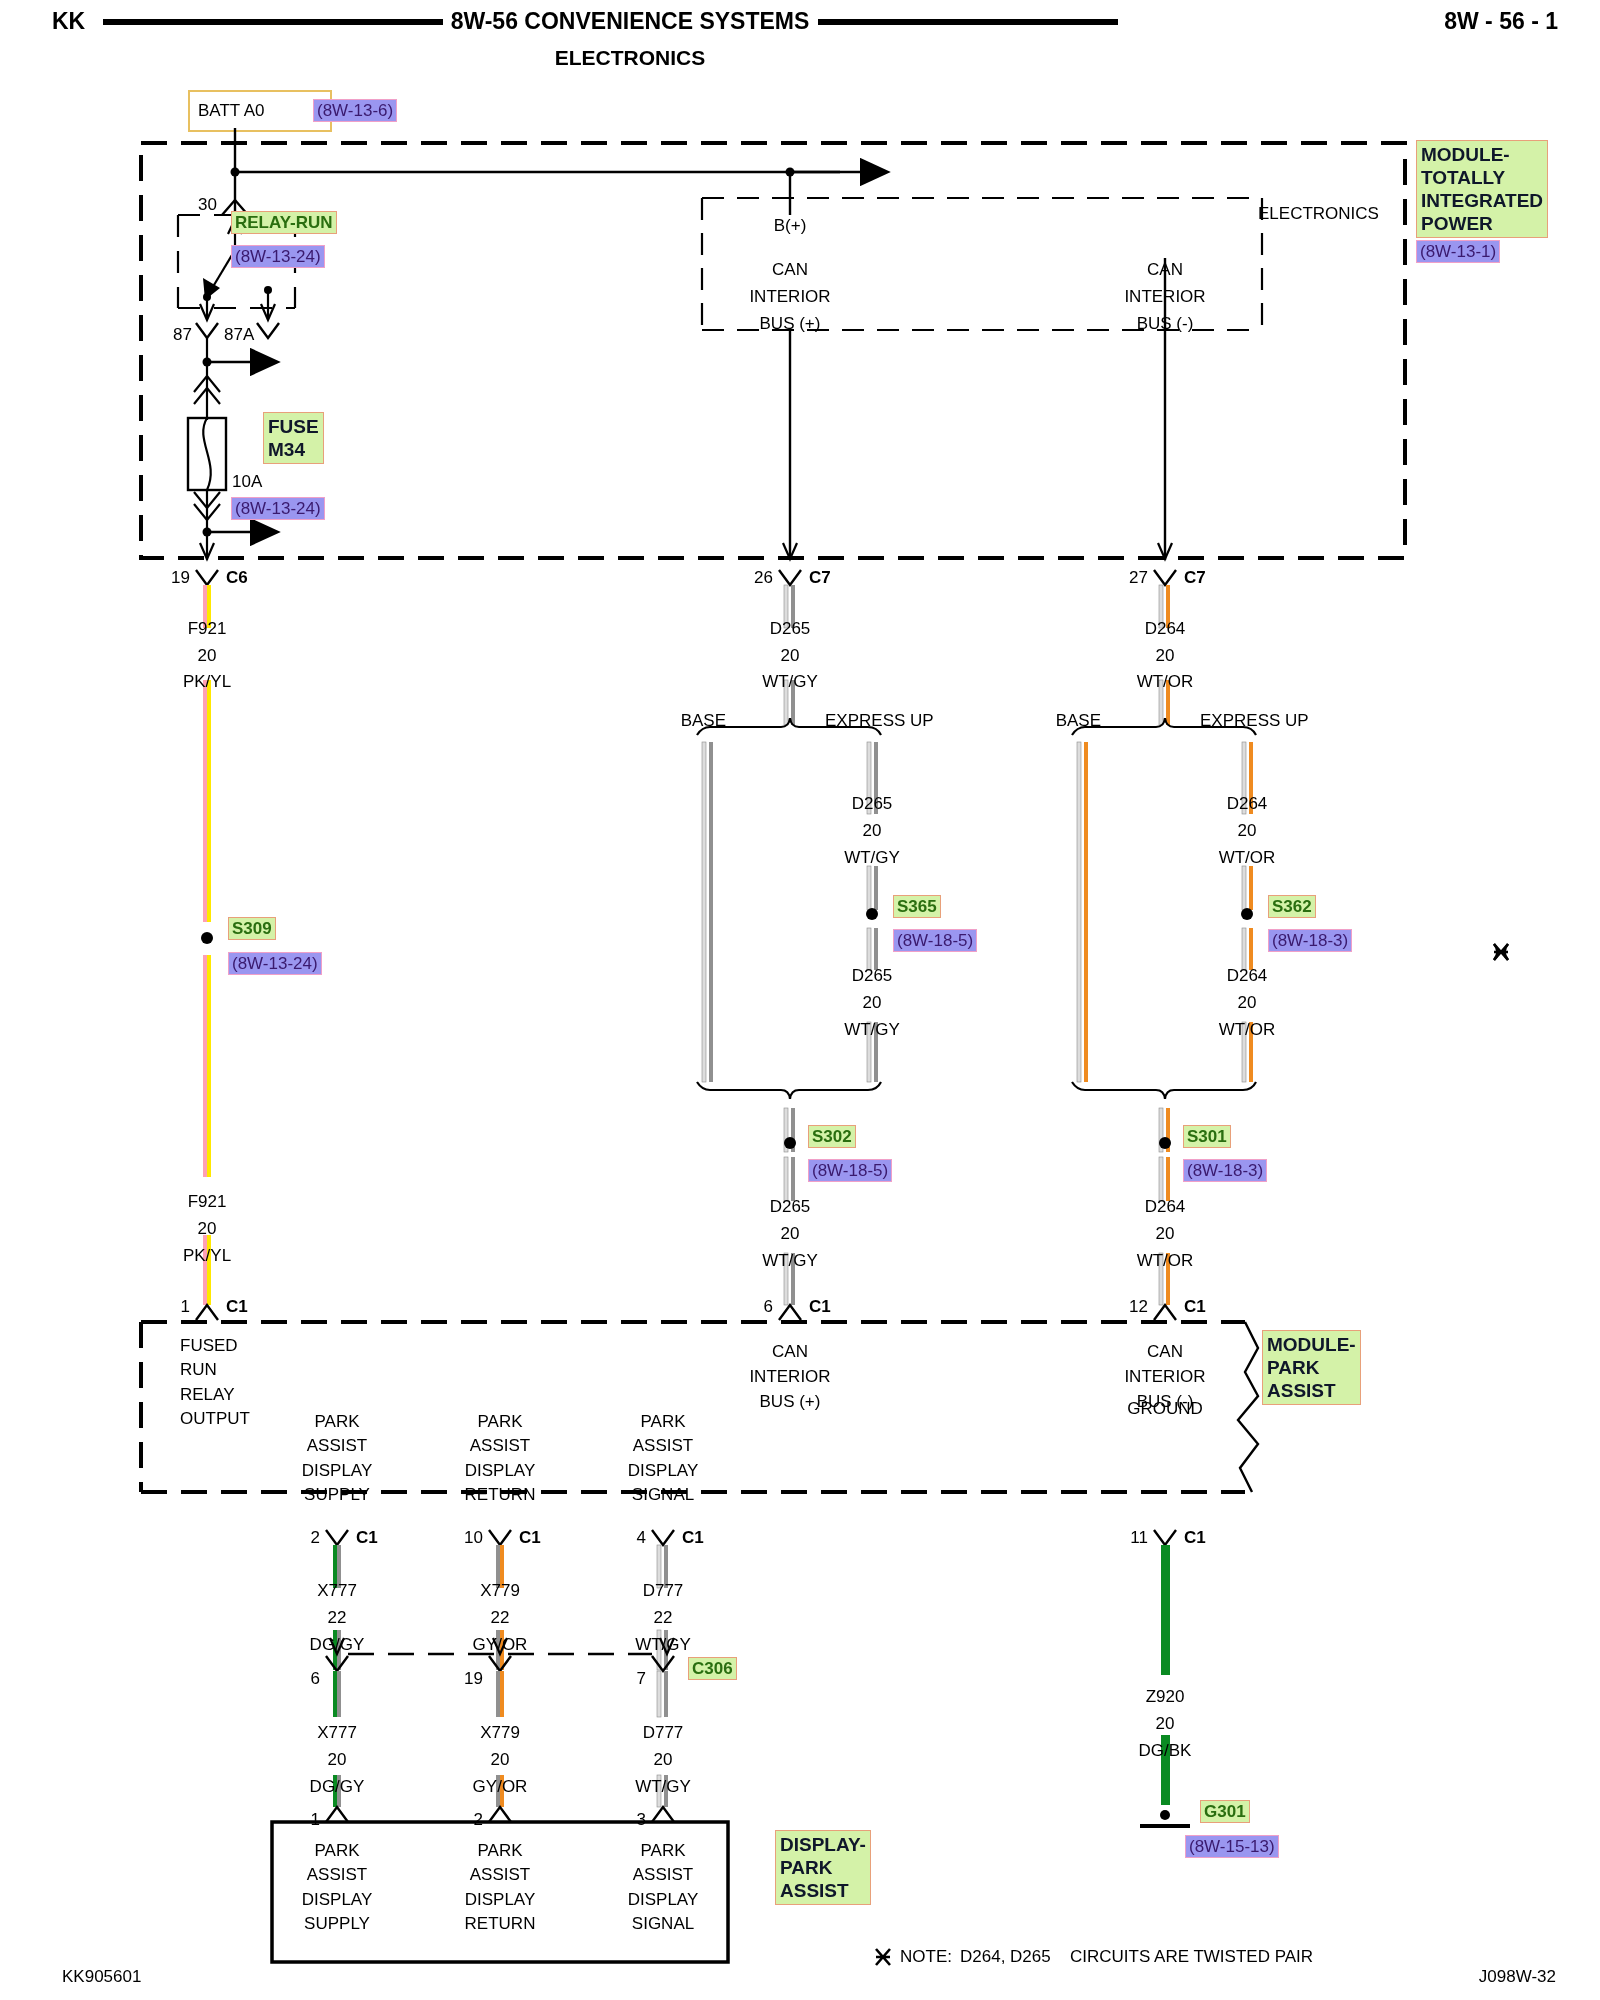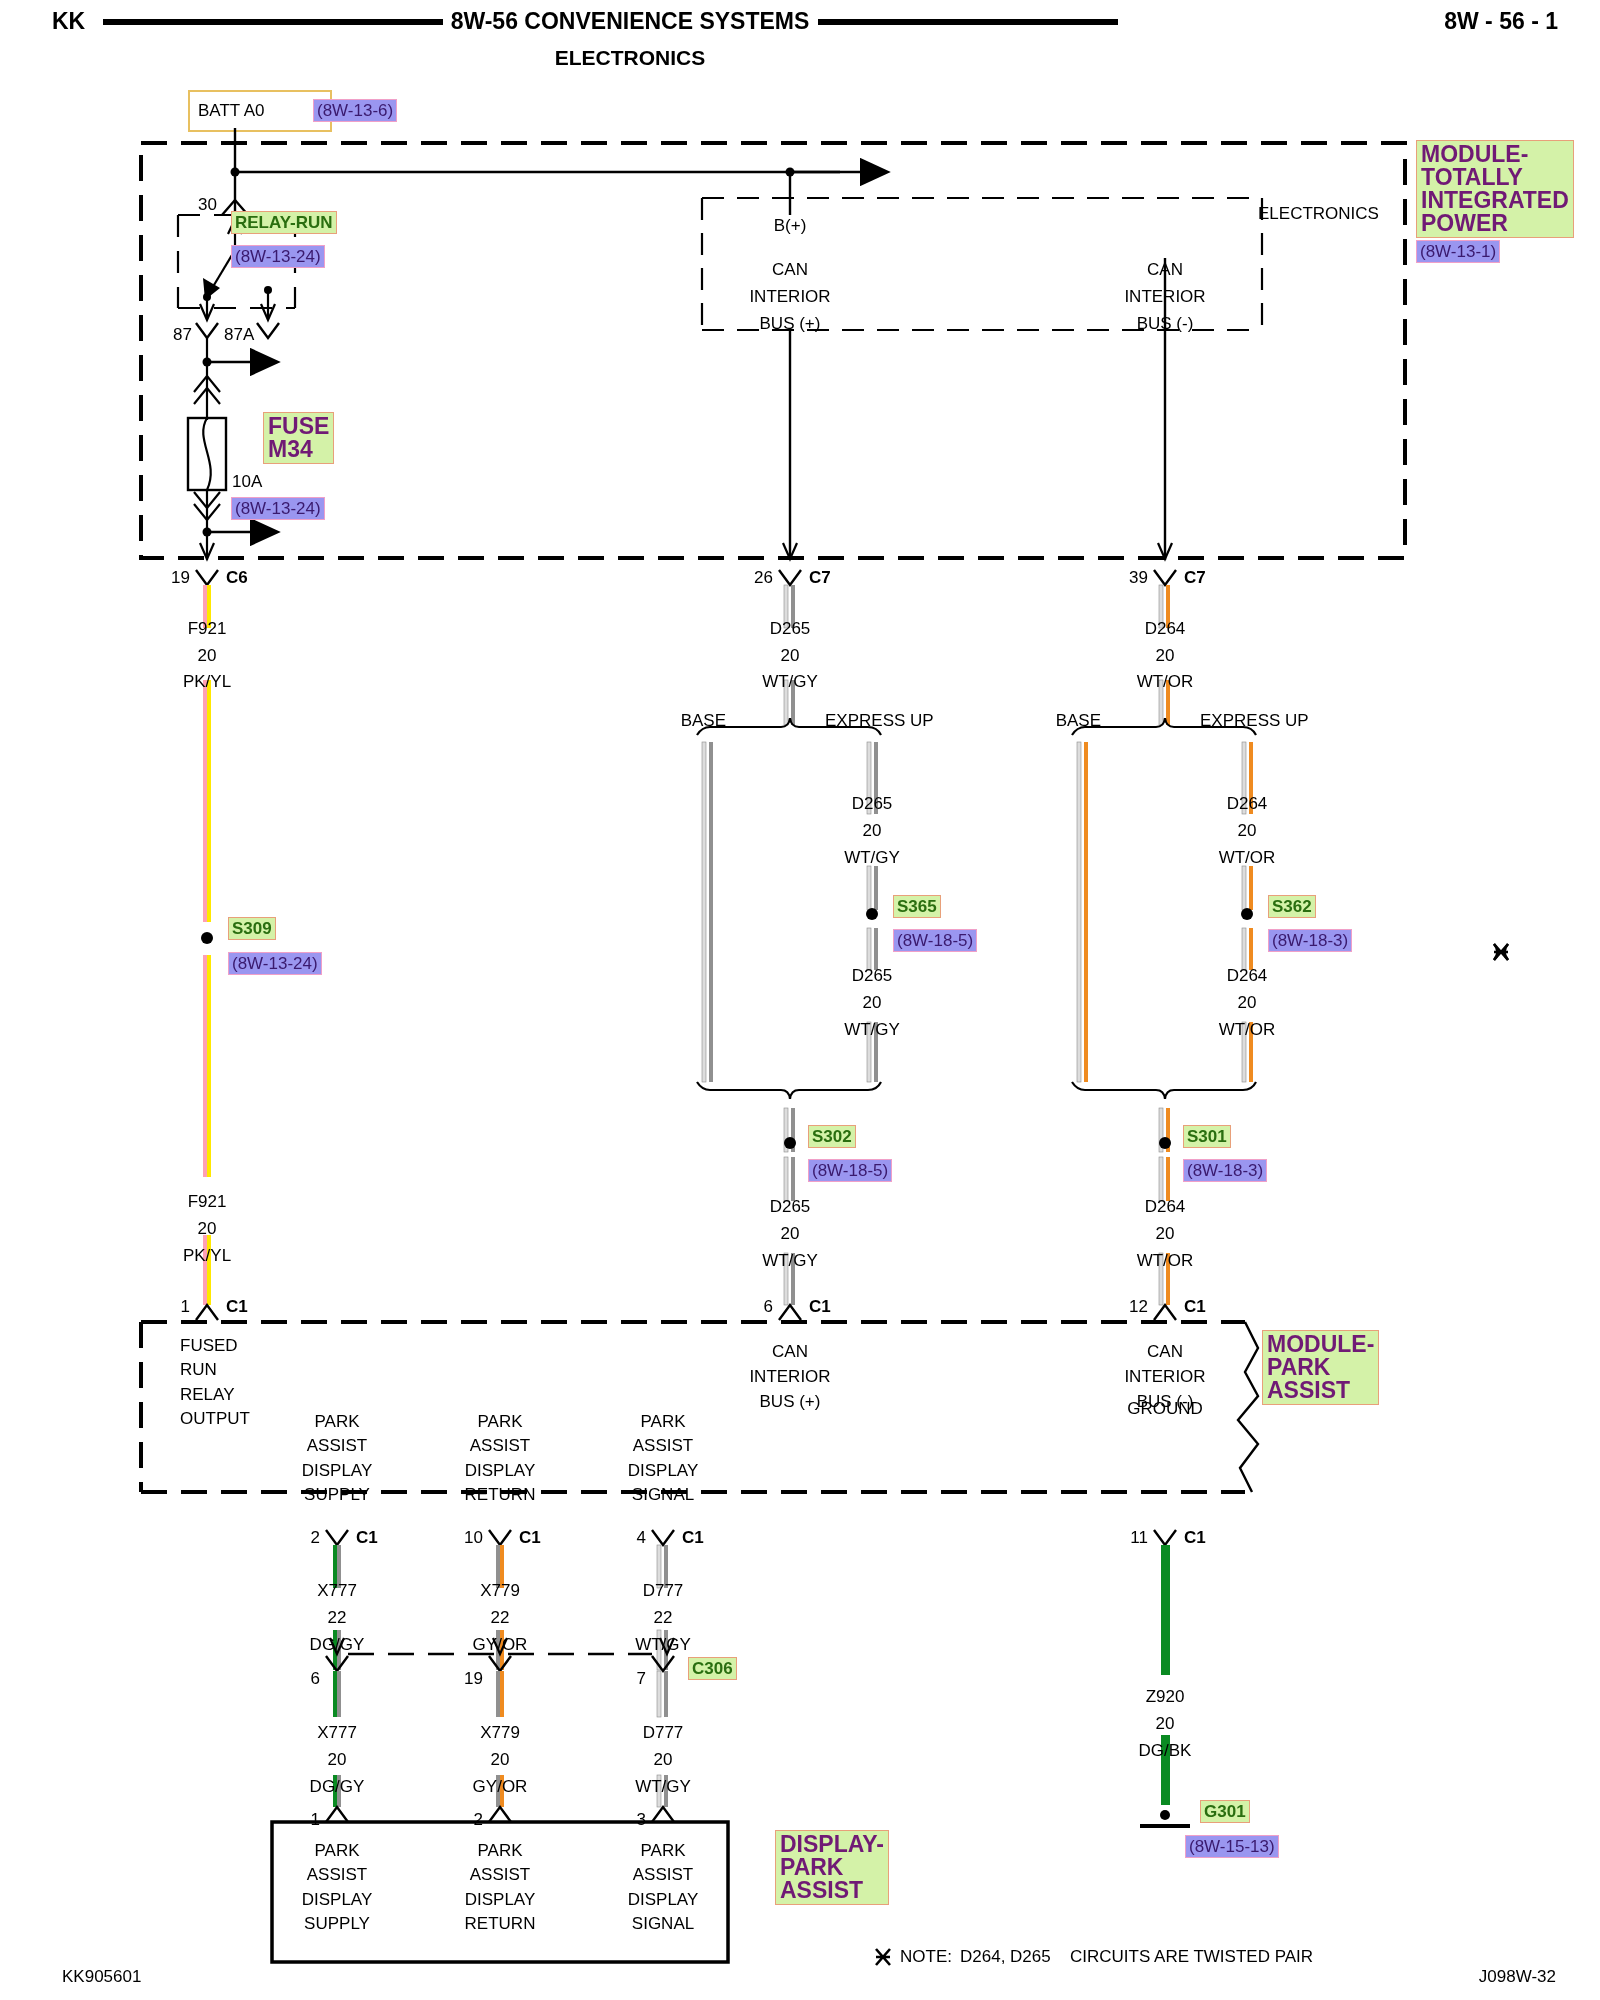--- a/index.html
+++ b/index.html
@@ -12,21 +12,21 @@
   .b{font-weight:bold;}
   .hdr{font-size:23px;font-weight:bold;}
   .hdr2{font-size:21px;font-weight:bold;}
   .rule{position:absolute;background:#000;height:6px;}
   
   .hl-g{background:#d4f2a8;color:#2a6e10;font-weight:bold;border:1px solid #e8a07a;
         padding:1px 3px;font-size:17px;}
   .hl-b{background:#9a96f0;color:#3a1a6e;border:1px solid #f0a0c8;
         padding:1px 3px;font-size:17px;}
   .hl-box{position:absolute;background:#d4f2a8;border:1px solid #e8a07a;
-          color:#701a75;font-weight:bold;font-size:23px;line-height:23px;padding:2px 4px;}
+          color:#0f172a;font-weight:bold;font-size:19px;line-height:23px;padding:2px 4px;}
   .battbox{position:absolute;border:2px solid #e8c060;background:#fff;}
   svg{position:absolute;left:0;top:0;overflow:visible;}
   .note{font-size:17px;}
 </style>
 </head>
 <body>
 
 <div class="pg">
 
   <div class="t hdr" style="left:52px;top:10px;">KK</div>
@@ -275,21 +275,21 @@
     <div>TOTALLY</div>
     <div>INTEGRATED</div>
     <div>POWER</div>
   </div>
   <div class="t" style="left:1416px;top:243px;"><span class="hl-b">(8W-13-1)</span></div>
 
   <div class="t tr" style="left:190px;top:569px;">19</div>
   <div class="t b" style="left:226px;top:569px;">C6</div>
   <div class="t tr" style="left:773px;top:569px;">26</div>
   <div class="t b" style="left:809px;top:569px;">C7</div>
-  <div class="t tr" style="left:1148px;top:569px;">39</div>
+  <div class="t tr" style="left:1148px;top:569px;">27</div>
   <div class="t b" style="left:1184px;top:569px;">C7</div>
 
   <div class="t tc" style="left:207px;top:620px;">F921</div>
   <div class="t tc" style="left:207px;top:647px;">20</div>
   <div class="t tc" style="left:207px;top:673px;">PK/YL</div>
 
   <div class="t" style="left:228px;top:920px;"><span class="hl-g">S309</span></div>
   <div class="t" style="left:228px;top:955px;"><span class="hl-b">(8W-13-24)</span></div>
 
   <div class="t tc" style="left:207px;top:1193px;">F921</div>

